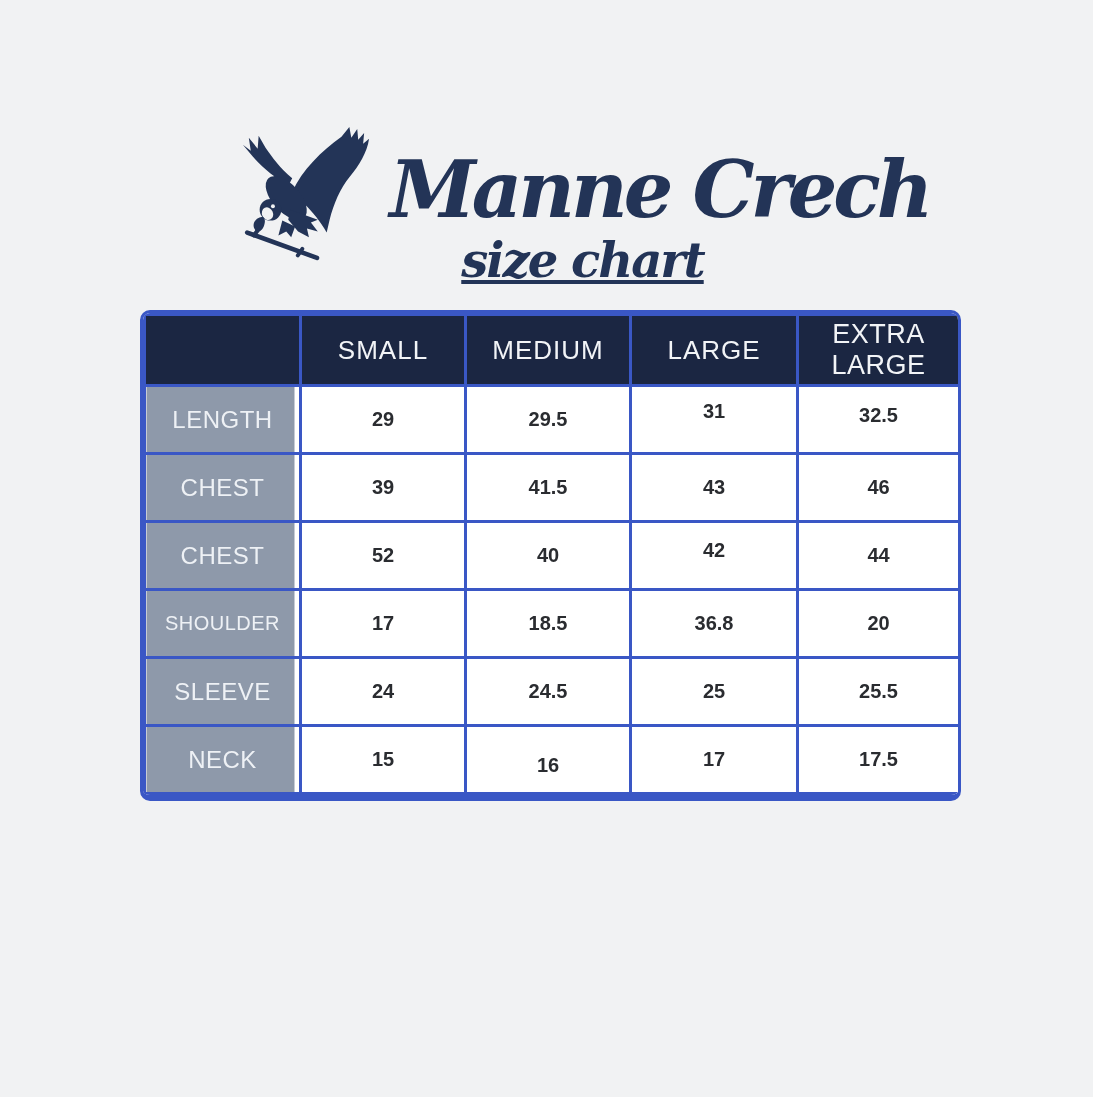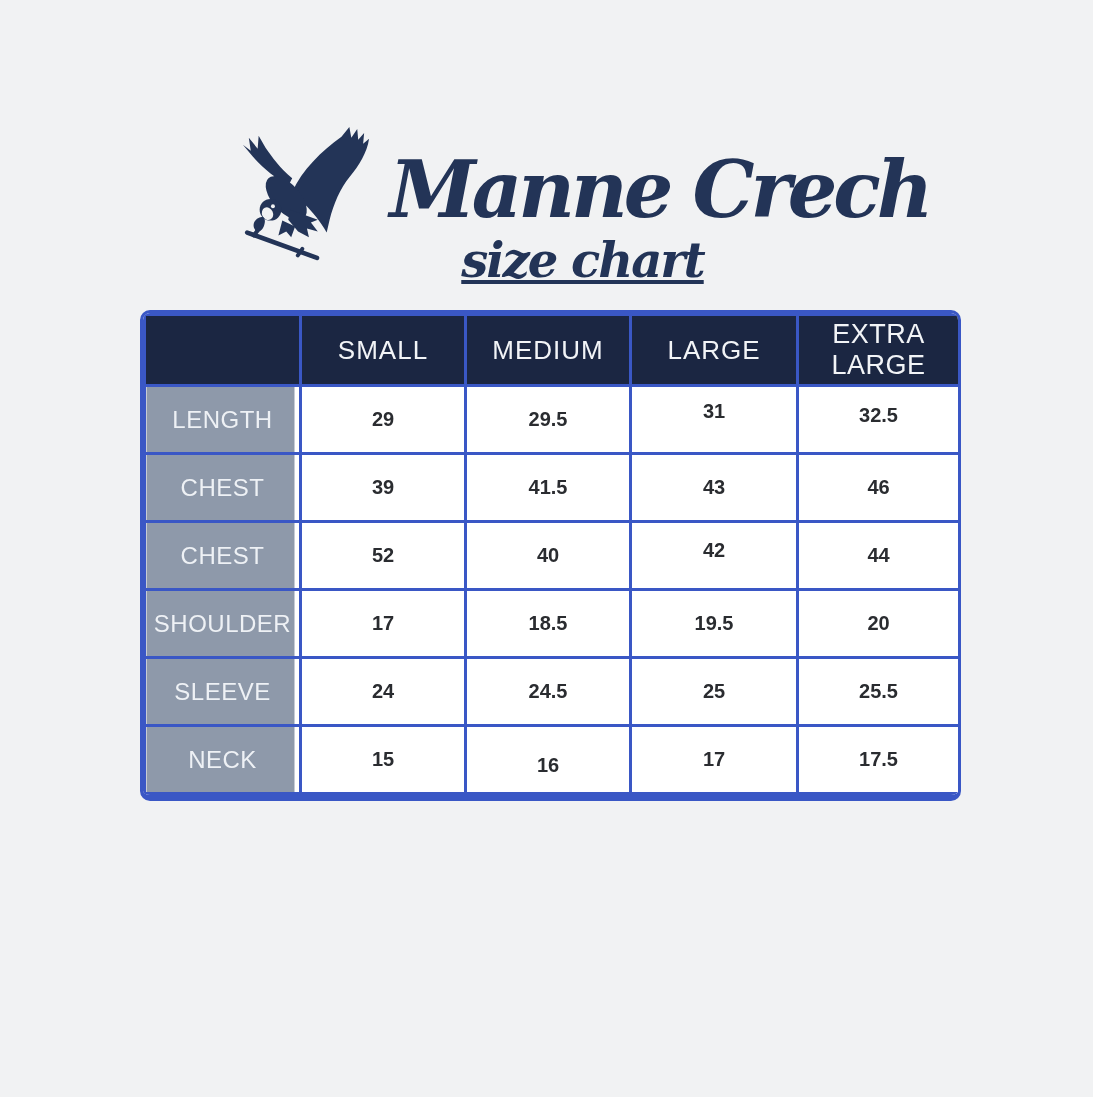--- a/index.html
+++ b/index.html
@@ -55,21 +55,21 @@
   }
   .size-table thead th:last-child span{
     display:inline-block;width:112px;line-height:1.15;font-size:27px;letter-spacing:0.5px;
   }
   .size-table tbody th{
     height:65px;
     background:linear-gradient(to right,#8e99aa calc(100% - 5px),#ffffff calc(100% - 5px));
     color:#eef1f5;
     font-size:24px;font-weight:400;letter-spacing:0.5px;
   }
-  .size-table tbody tr:nth-child(4) th{font-size:24px;}
+  .size-table tbody tr:nth-child(4) th{font-size:20px;}
   .size-table tbody td{
     background:#ffffff;
     color:#2a2c30;
     font-size:20px;font-weight:bold;
   }
   .size-table td span{display:inline-block;}
   
   .size-table tbody tr:nth-child(1) td:nth-child(4) span{transform:translateY(-8px);}
   .size-table tbody tr:nth-child(1) td:nth-child(5) span{transform:translateY(-4px);}
   .size-table tbody tr:nth-child(3) td:nth-child(4) span{transform:translateY(-5px);}
@@ -163,21 +163,21 @@
           <th><span>CHEST</span></th>
           <td><span>52</span></td>
           <td><span>40</span></td>
           <td><span>42</span></td>
           <td><span>44</span></td>
         </tr>
         <tr>
           <th><span>SHOULDER</span></th>
           <td><span>17</span></td>
           <td><span>18.5</span></td>
-          <td><span>19.5</span></td>
+          <td><span>36.8</span></td>
           <td><span>20</span></td>
         </tr>
         <tr>
           <th><span>SLEEVE</span></th>
           <td><span>24</span></td>
           <td><span>24.5</span></td>
           <td><span>25</span></td>
           <td><span>25.5</span></td>
         </tr>
         <tr>

